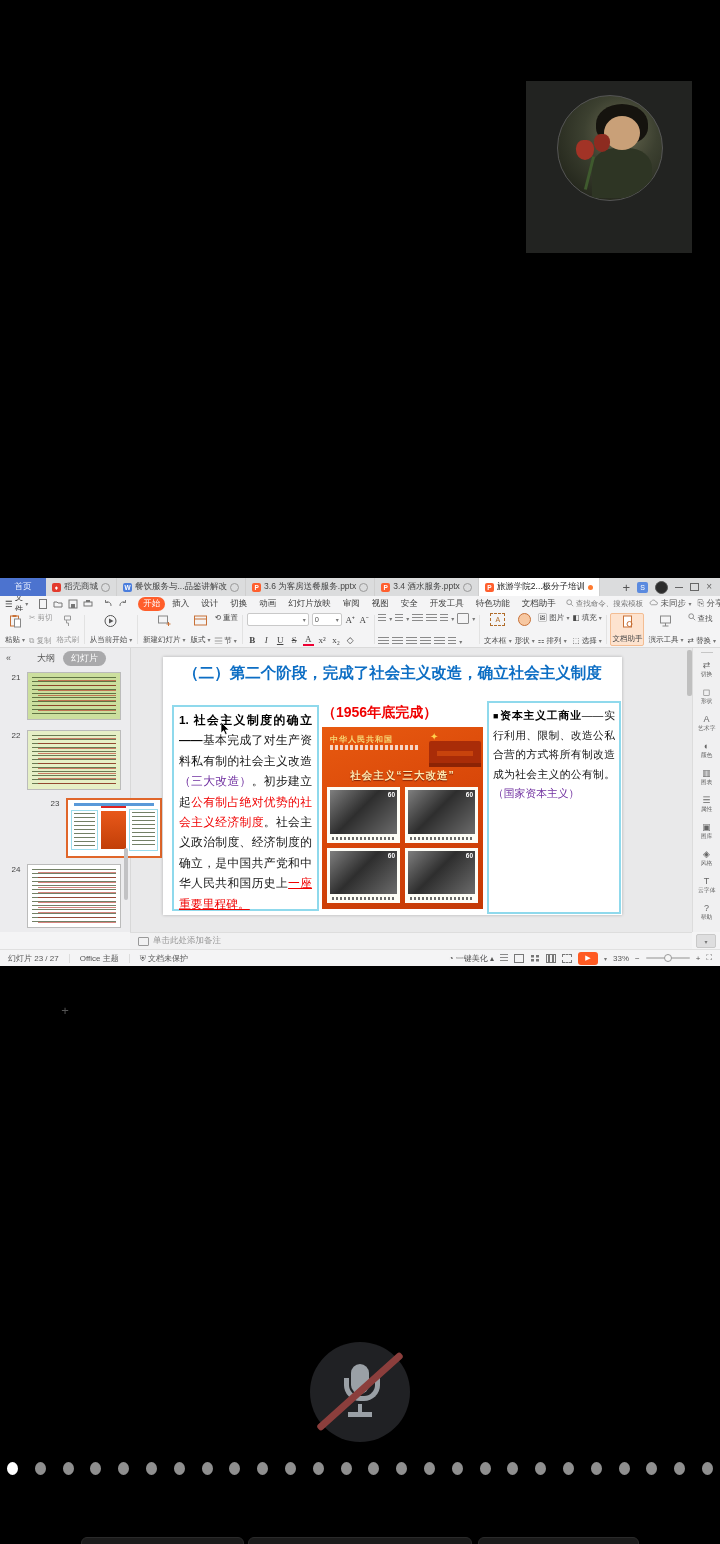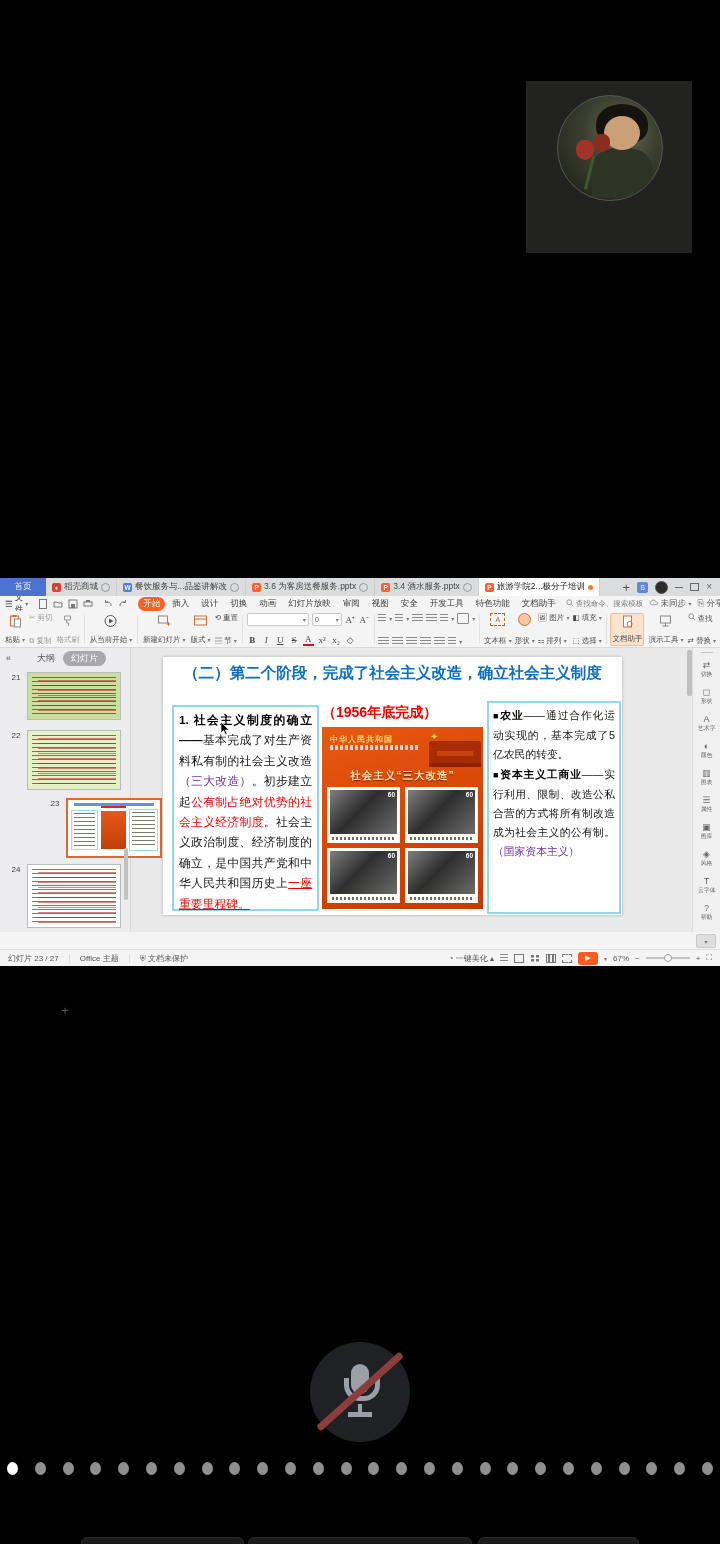--- a/index.html
+++ b/index.html
@@ -501,21 +501,20 @@
                 </div>
                 <div class="stamp">
                   <div class="ph"></div>
                   <span class="denom">60</span>
                   <div class="cap"></div>
                 </div>
               </div>
           </div>
 
           <div class="sl-box sl-right" id="right-bullets-host">
-              <div class="bullet-item"><span class="bullet-marker">■</span><span class="seg-bold">农业</span><span class="seg-plain">——通过合作化运动实现的，基本完成了5亿农民的转变。</span></div>
               <div class="bullet-item"><span class="bullet-marker">■</span><span class="seg-bold">资本主义工商业</span><span class="seg-plain">——实行利用、限制、改造公私合营的方式将所有制改造成为社会主义的公有制。</span><span class="seg-purple">（国家资本主义）</span></div>
             </div>
 
           <svg class="cursor" viewBox="0 0 9 13">
               <path d="M0 0 L0 11 L2.6 8.6 L4.4 12.5 L6.1 11.7 L4.4 8 L8 8 Z" fill="#000" stroke="#fff" stroke-width="0.7"></path>
             </svg>
         </div>
         <div class="slide-scroll"></div>
       </div>
 
@@ -559,38 +558,42 @@
               <span class="rr-label">云字体</span>
             </div>
             <div class="rr-item">
               <span class="rr-ico">?</span>
               <span class="rr-label">帮助</span>
             </div>
           </div>
       </div>
     </div>
 
+    <div class="notesrow">
+      <span class="note-ico"></span>
+      <span>单击此处添加备注</span>
+    </div>
     <div class="pane-collapse">▾</div>
 
     <div class="statusbar">
       <span>幻灯片 23 / 27</span>
       <span class="sb-sep"></span>
       <span>Office 主题</span>
       <span class="sb-sep"></span>
       <span>⛨ <span>文档未保护</span></span>
       <span class="sb-right">
         <span>◔ <span>一键美化</span> ▴</span>
         <span class="bars short"></span>
         <span class="vicon"></span>
         <span class="vicon grid4"></span>
         <span class="vicon cols"></span>
         <span class="vicon" style="border-style:dashed;"></span>
         <span class="playbtn">▶</span>
           <span class="chev">▾</span>
-        <span>67%</span>
+        <span>33%</span>
         <span>−</span>
         <span class="slider">
             <span class="knob"></span>
           </span>
         <span>+</span>
         <span>⛶</span>
       </span>
     </div>
   </div>
 

